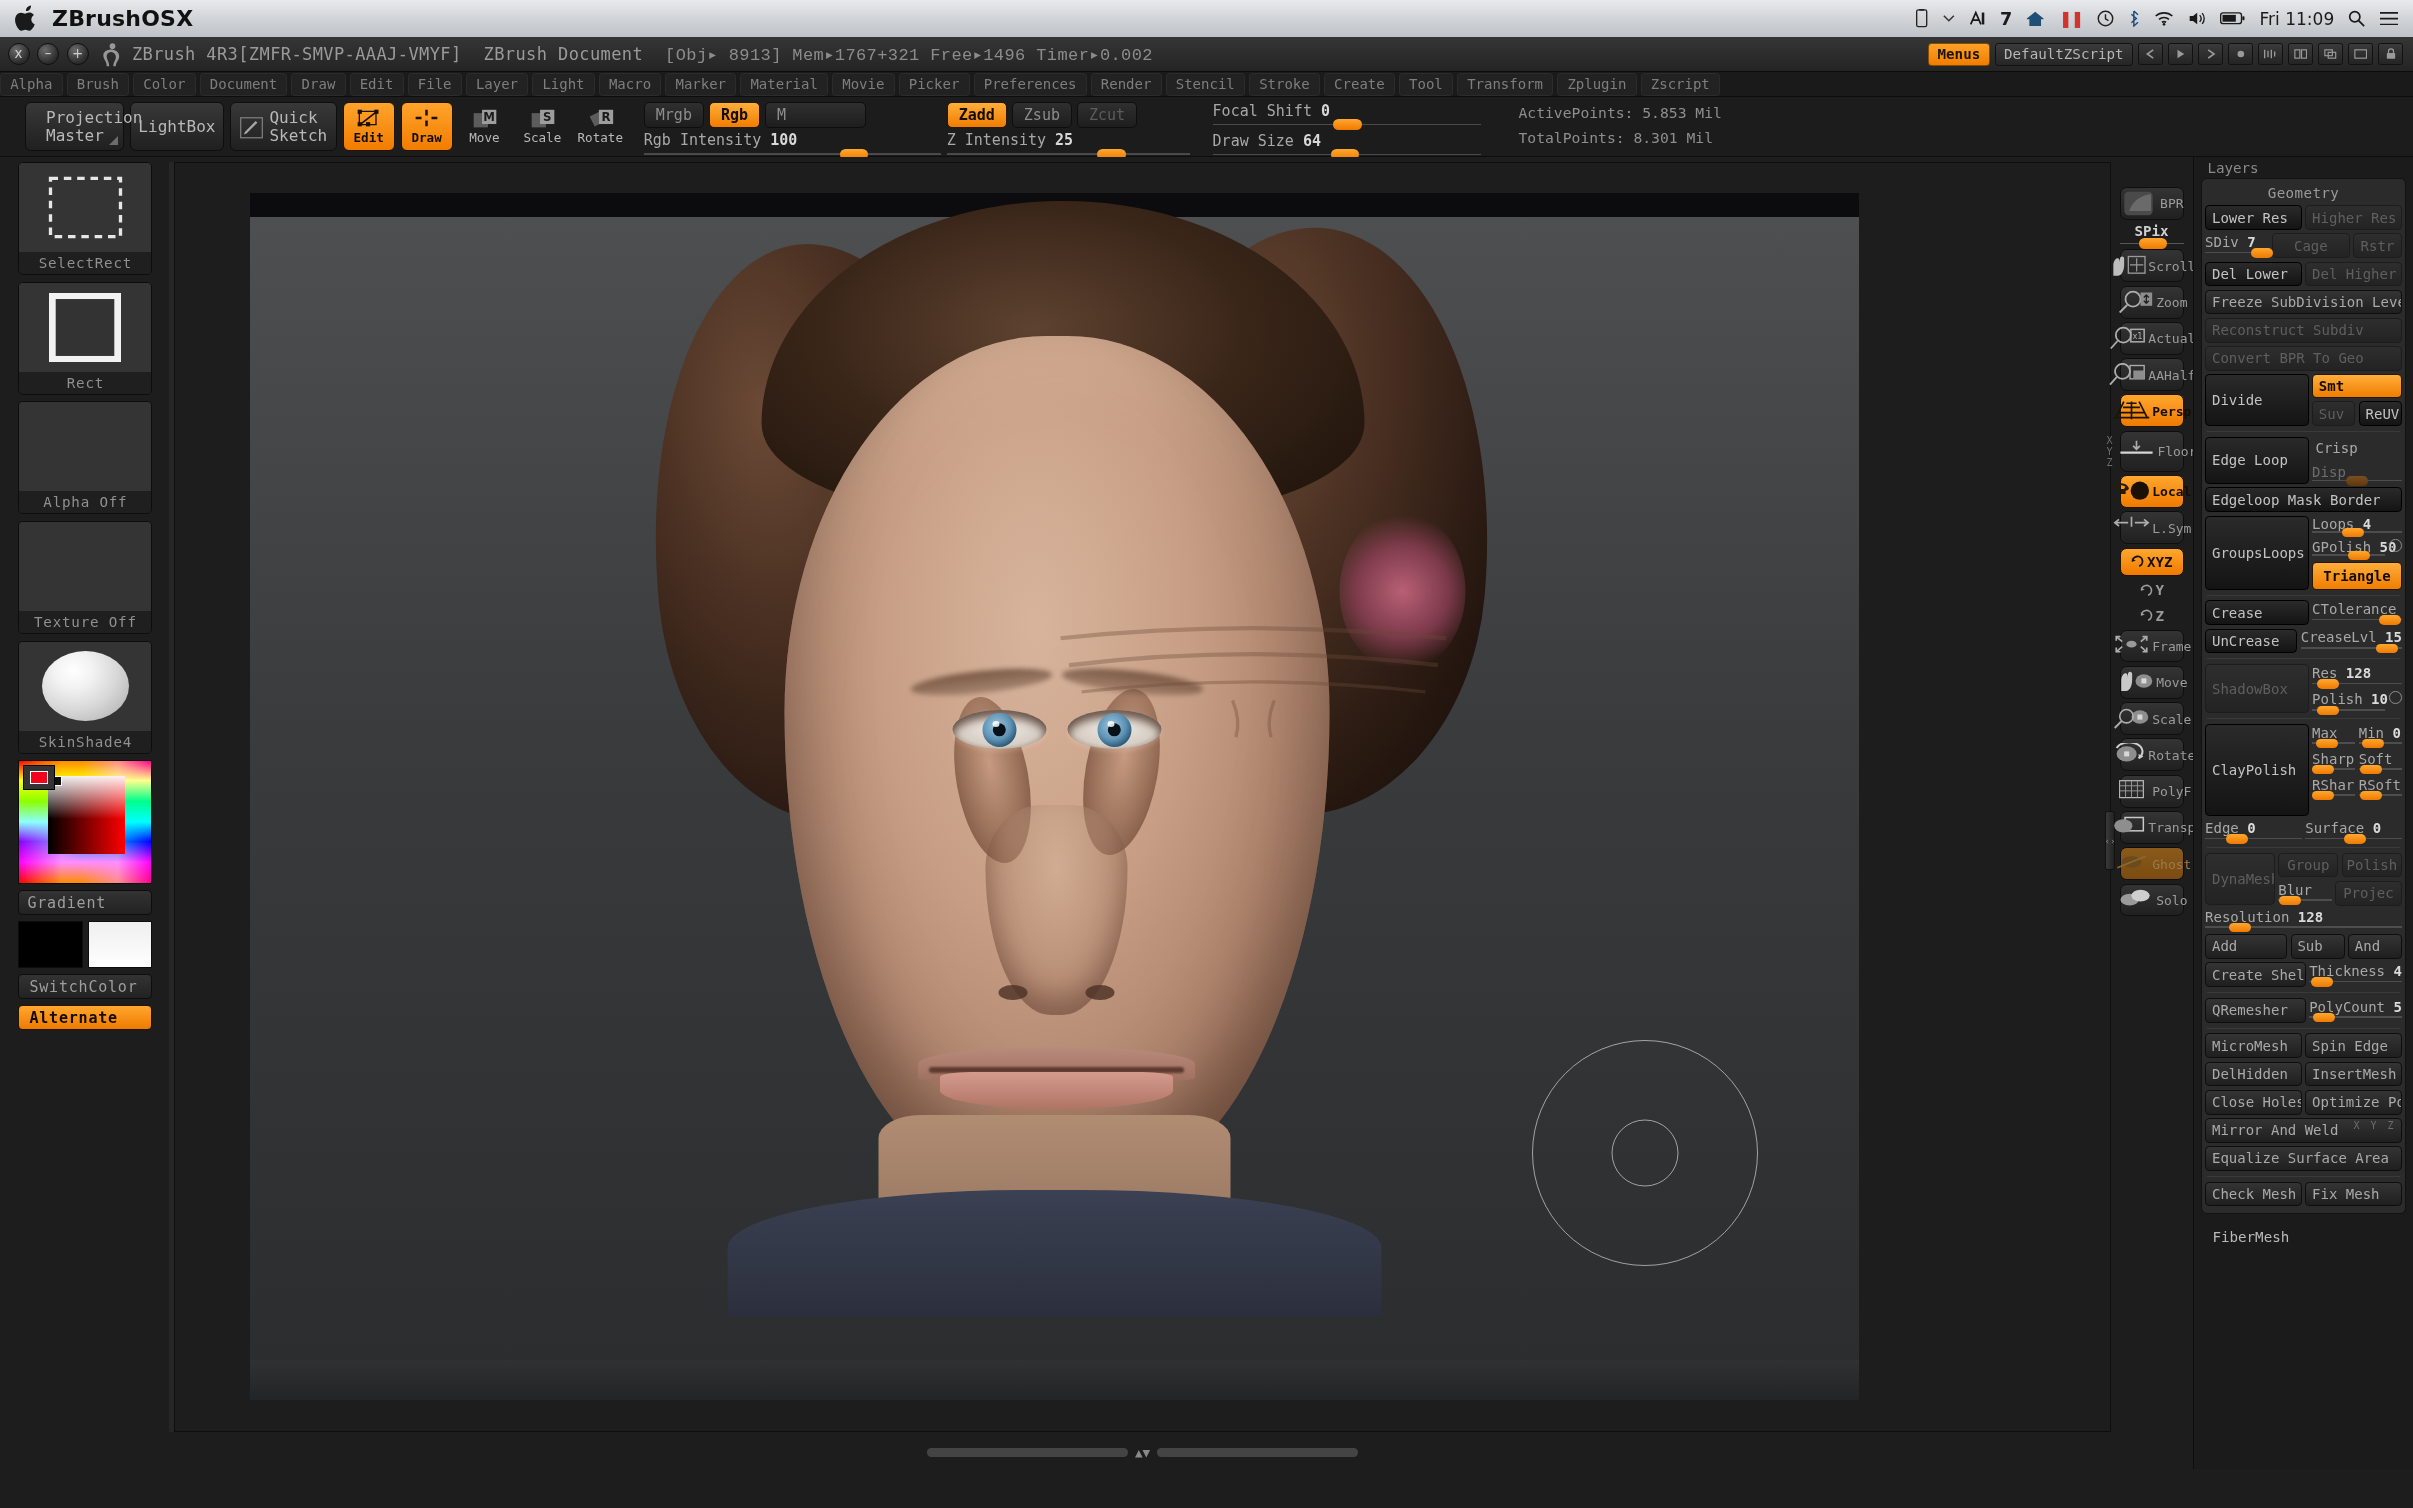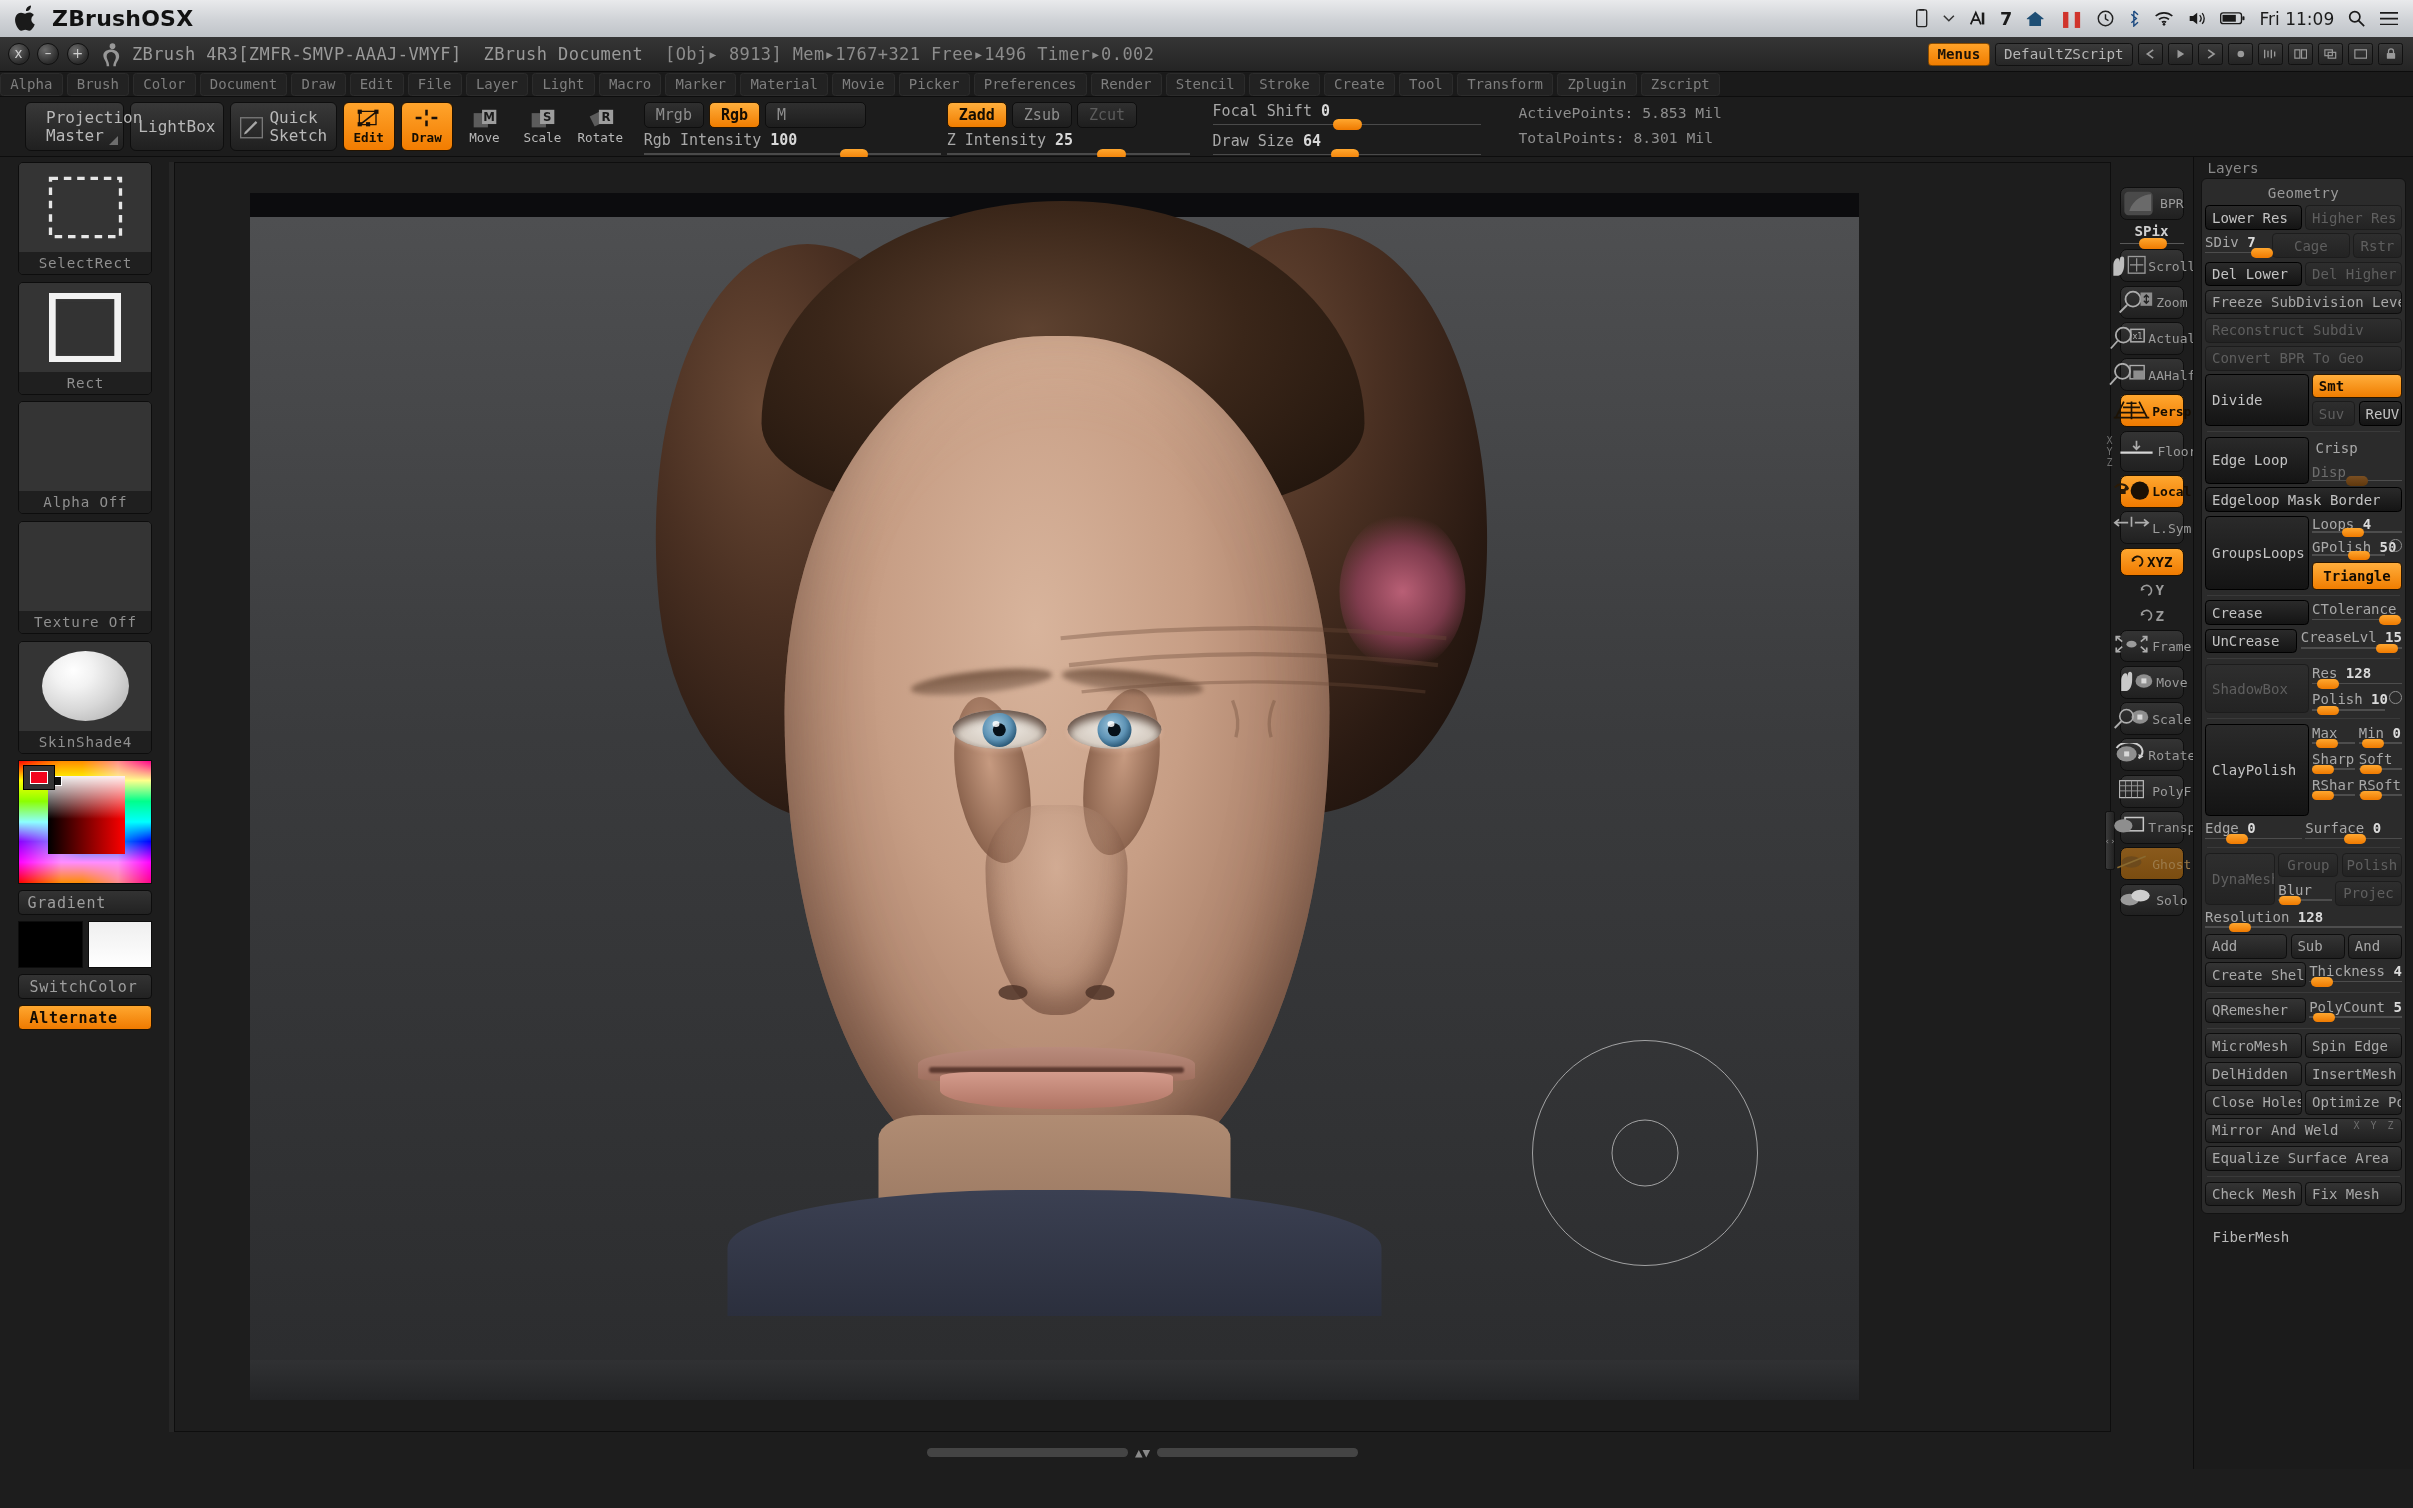--- a/index.html
+++ b/index.html
@@ -25,21 +25,21 @@
 
   
   #titlebar { position:relative; height:35px; background:linear-gradient(180deg,#353535,#242424);
     display:flex; align-items:center; border-bottom:0.8px solid #0c0c0c; }
   .winbtn { width:22px; height:22px; border-radius:50%; margin-left:7.5px;
     background:radial-gradient(circle at 35% 30%,#6a6a6a,#2b2b2b 70%);
     border:0.8px solid #101010; color:#cfcfcf; font-size:13.4px; line-height:20px; text-align:center;
     font-family:"DejaVu Sans",sans-serif; }
   #zb-icon { width:25px; height:25px; margin:0 6.7px 0 11.7px; opacity:.75; }
   .tb-text { color:#9a9a9a; font-size:17px; letter-spacing:0.4px; margin-right:22px; white-space:nowrap; }
-  .tb-dim { color:#8c8c8c; }
+  .tb-dim { color:#8c8c8c;font-family:Liberation Mono, monospace; }
   #menus-area { margin-left:auto; display:flex; align-items:center; gap:5px; padding-right:10px; }
   .or-btn { background:linear-gradient(180deg,#ffa228,#f07d00); color:#1a1208; font-size:14.2px;
     padding:2.5px 8.4px; border-radius:3.4px; border:0.8px solid #8a4c00; font-weight:bold; }
   .gr-btn { background:linear-gradient(180deg,#3a3a3a,#262626); color:#b6b6b6; font-size:14.2px;
     padding:2.5px 8.4px; border-radius:3.4px; border:0.8px solid #111; }
   .mini-ic { width:25px; height:22px; background:linear-gradient(180deg,#3a3a3a,#242424);
     border:0.8px solid #111; border-radius:2.5px; display:flex; align-items:center; justify-content:center; }
 
   
   #menurow { height:25px; background:#1a1a1a; display:flex; align-items:center;

